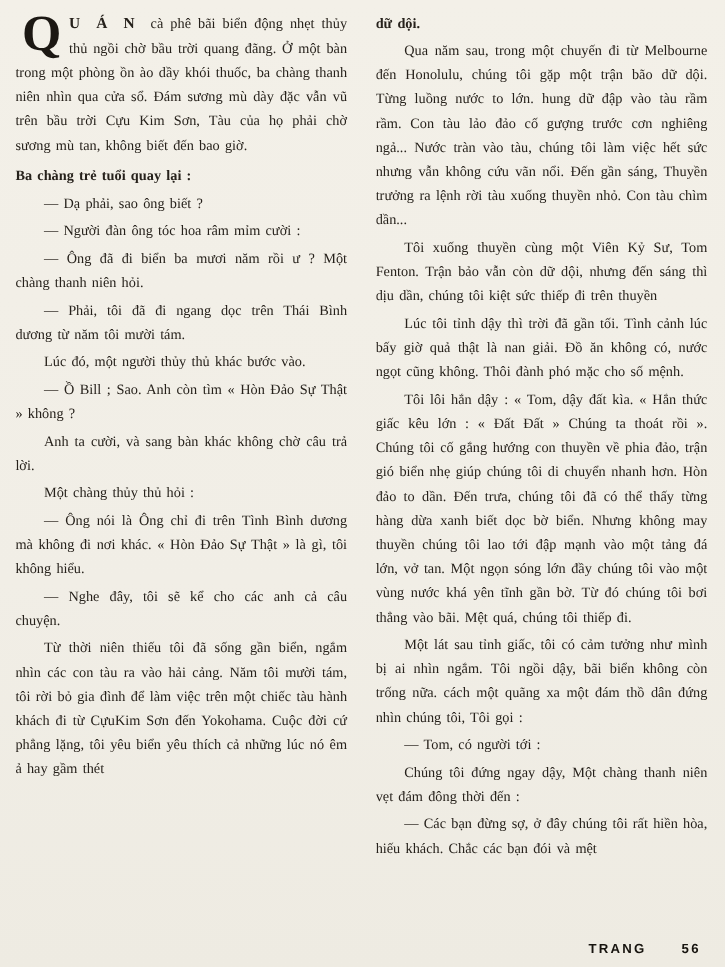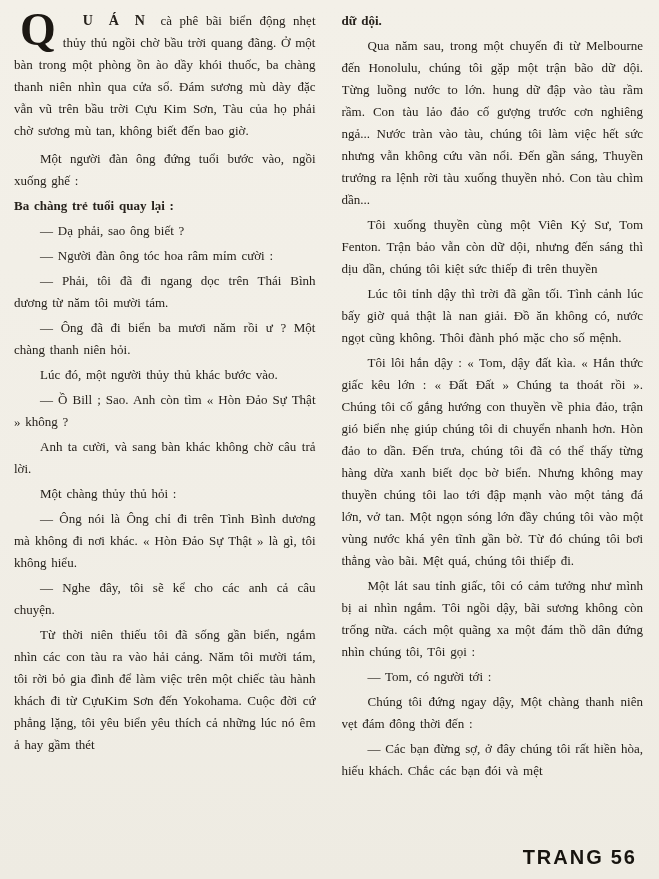--- a/index.html
+++ b/index.html
@@ -57,72 +57,70 @@
     line-height: 36px;
     font-weight: 700;
     padding: 2px 7px 0 6px;
     color: #1c1813;
   }
   .leadcaps {
     letter-spacing: 4px;
     font-size: 14px;
     font-weight: 600;
     padding-right: 4px;
-    margin-left: 20px;
   }
   .footer {
     position: absolute;
     right: 22px;
     bottom: 10px;
     font-family: "Liberation Sans", sans-serif;
     font-weight: 700;
-    font-size: 20px;
+    font-size: 12px;
     letter-spacing: 2px;
     color: #17140f;
     display: flex;
     align-items: baseline;
-    gap: 7px;
+    gap: 32px;
   }
 </style>
 </head>
 <body>
 
 <div class="page">
   <div class="columns">
 
     <div class="col" id="col-left">
       <p class="para lead">
         <span class="dropcap">Q</span>
         <span class="leadcaps">U Á N</span>
         <span>cà phê bãi biển động nhẹt thủy thủ ngồi chờ bầu trời quang đãng. Ở một bàn trong một phòng ồn ào dầy khói thuốc, ba chàng thanh niên nhìn qua cửa sổ. Đám sương mù dày đặc vẫn vũ trên bầu trời Cựu Kim Sơn, Tàu của họ phải chờ sương mù tan, không biết đến bao giờ.</span>
       </p>
 
-    <p class="para indent">Một người đàn ông đứng tuổi bước vào, ngồi xuống ghế :</p>
         <p class="para flush">Ba chàng trẻ tuổi quay lại :</p>
         <p class="para indent">— Dạ phải, sao ông biết ?</p>
         <p class="para indent">— Người đàn ông tóc hoa râm mỉm cười :</p>
+        <p class="para indent">— Ông đã đi biển ba mươi năm rồi ư ? Một chàng thanh niên hỏi.</p>
         <p class="para indent">— Phải, tôi đã đi ngang dọc trên Thái Bình dương từ năm tôi mười tám.</p>
-        <p class="para indent">— Ông đã đi biển ba mươi năm rồi ư ? Một chàng thanh niên hỏi.</p>
         <p class="para indent">Lúc đó, một người thủy thủ khác bước vào.</p>
         <p class="para indent">— Ồ Bill ; Sao. Anh còn tìm « Hòn Đảo Sự Thật » không ?</p>
         <p class="para indent">Anh ta cười, và sang bàn khác không chờ câu trả lời.</p>
         <p class="para indent">Một chàng thủy thủ hỏi :</p>
         <p class="para indent">— Ông nói là Ông chỉ đi trên Tình Bình dương mà không đi nơi khác. « Hòn Đảo Sự Thật » là gì, tôi không hiểu.</p>
         <p class="para indent">— Nghe đây, tôi sẽ kể cho các anh cả câu chuyện.</p>
         <p class="para indent">Từ thời niên thiếu tôi đã sống gần biển, ngắm nhìn các con tàu ra vào hải cảng. Năm tôi mười tám, tôi rời bỏ gia đình để làm việc trên một chiếc tàu hành khách đi từ CựuKim Sơn đến Yokohama. Cuộc đời cứ phẳng lặng, tôi yêu biển yêu thích cả những lúc nó êm ả hay gầm thét</p>
       </div>
 
     <div class="col" id="col-right">
 
     <p class="para flush">dữ dội.</p>
         <p class="para indent">Qua năm sau, trong một chuyến đi từ Melbourne đến Honolulu, chúng tôi gặp một trận bão dữ dội. Từng luồng nước to lớn. hung dữ đập vào tàu rầm rầm. Con tàu lảo đảo cố gượng trước cơn nghiêng ngả... Nước tràn vào tàu, chúng tôi làm việc hết sức nhưng vẫn không cứu vãn nổi. Đến gần sáng, Thuyền trưởng ra lệnh rời tàu xuống thuyền nhỏ. Con tàu chìm dần...</p>
         <p class="para indent">Tôi xuống thuyền cùng một Viên Kỷ Sư, Tom Fenton. Trận bảo vẫn còn dữ dội, nhưng đến sáng thì dịu dần, chúng tôi kiệt sức thiếp đi trên thuyền</p>
         <p class="para indent">Lúc tôi tỉnh dậy thì trời đã gần tối. Tình cảnh lúc bấy giờ quả thật là nan giải. Đồ ăn không có, nước ngọt cũng không. Thôi đành phó mặc cho số mệnh.</p>
         <p class="para indent">Tôi lôi hắn dậy : « Tom, dậy đất kìa. « Hắn thức giấc kêu lớn : « Đất Đất » Chúng ta thoát rồi ». Chúng tôi cố gắng hướng con thuyền về phia đảo, trận gió biển nhẹ giúp chúng tôi di chuyển nhanh hơn. Hòn đảo to dần. Đến trưa, chúng tôi đã có thể thấy từng hàng dừa xanh biết dọc bờ biển. Nhưng không may thuyền chúng tôi lao tới đập mạnh vào một tảng đá lớn, vở tan. Một ngọn sóng lớn đầy chúng tôi vào một vùng nước khá yên tĩnh gần bờ. Từ đó chúng tôi bơi thẳng vào bãi. Mệt quá, chúng tôi thiếp đi.</p>
-        <p class="para indent">Một lát sau tỉnh giấc, tôi có cảm tưởng như mình bị ai nhìn ngắm. Tôi ngồi dậy, bãi sương không còn trống nữa. cách một quãng xa một đám thồ dân đứng nhìn chúng tôi, Tôi gọi :</p>
+        <p class="para indent">Một lát sau tỉnh giấc, tôi có cảm tưởng như mình bị ai nhìn ngắm. Tôi ngồi dậy, bãi biển không còn trống nữa. cách một quãng xa một đám thồ dân đứng nhìn chúng tôi, Tôi gọi :</p>
         <p class="para indent">— Tom, có người tới :</p>
         <p class="para indent">Chúng tôi đứng ngay dậy, Một chàng thanh niên vẹt đám đông thời đến :</p>
         <p class="para indent">— Các bạn đừng sợ, ở đây chúng tôi rất hiền hòa, hiếu khách. Chắc các bạn đói và mệt</p>
       </div>
 
   </div>
 
   <div class="footer">
     <span>TRANG</span>
     <span>56</span>

